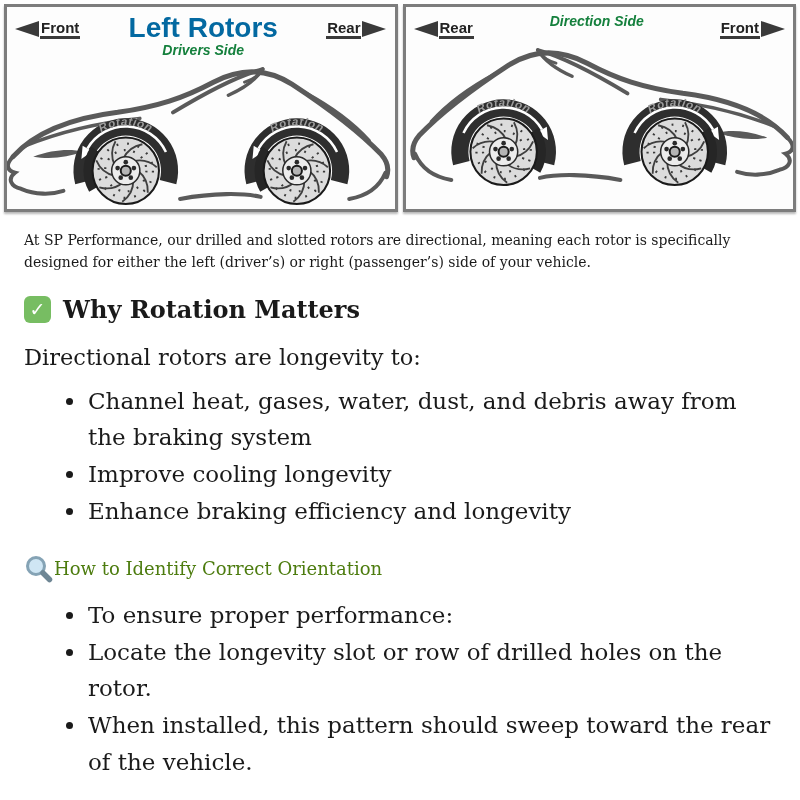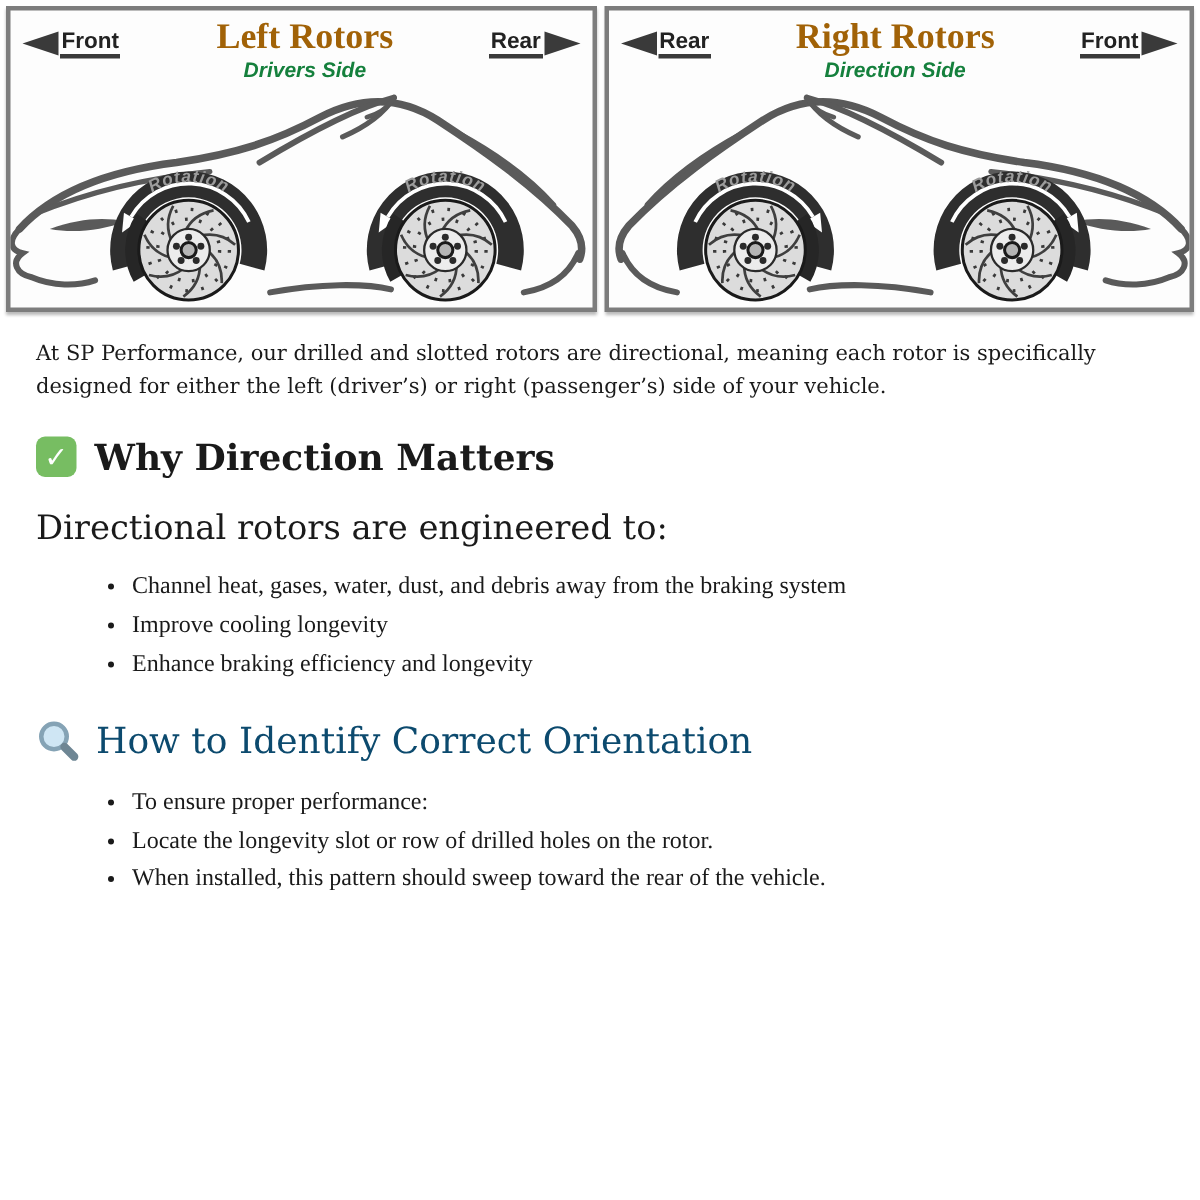--- a/index.html
+++ b/index.html
@@ -11,38 +11,38 @@
            box-shadow:0 2px 2px rgba(0,0,0,.28); }
   .panel-header { display:flex; justify-content:space-between; align-items:flex-start;
                   padding:7px 8px 0 8px;gap:36px; }
   .dir { display:flex; align-items:center; margin-top:5px; }
   .tri { width:0; height:0; border-top:8px solid transparent; border-bottom:8px solid transparent; }
   .tri-left  { border-right:24px solid #3a3a3a; margin-right:1px; }
   .tri-right { border-left:24px solid #3a3a3a; margin-left:1px; }
   .dir-label { font-family:"Liberation Sans", sans-serif; font-weight:bold; font-size:15px;
                color:#222; border-bottom:3px solid #3a3a3a; line-height:1.15; padding:0 1px; }
   .panel-titles { text-align:center; margin-top:-1px; }
-  .panel-title { font-family:Liberation Serif, serif; font-weight:bold; font-size:24px;
-                 line-height:1.05; color:#a16207; }
+  .panel-title { font-family:Liberation Sans, sans-serif; font-weight:bold; font-size:28px;
+                 line-height:1.05; color:#0369a1; }
   .panel-sub { font-family:"Liberation Sans", sans-serif; font-weight:bold; font-style:italic;
                font-size:14px; color:#15803d; }
   .car-svg { display:block; width:100%; height:auto; }
   .rot-text { font:italic bold 11.5px "Liberation Sans", sans-serif; fill:#9c9c9c; letter-spacing:.6px; }
 
   
   .content { padding:0 24px; }
   .intro { font-size:14px; line-height:1.58; margin:17px 0 0 0; max-width:748px; }
   .h1 { font-size:24px; font-weight:bold; margin:21px 0 0 0; display:flex; align-items:center; gap:12px; }
-  .h2 { font-size:24px; font-weight:normal; margin:24px 0 0 0; display:flex; align-items:center; gap:10px; color:#0c4a6e; }
+  .h2 { font-size:18px; font-weight:normal; margin:24px 0 0 0; display:flex; align-items:center; color:#4d7c0f; }
   .check-box { width:27px; height:27px; background:#77bd62; border-radius:6px; color:#fff;
                display:inline-flex; align-items:center; justify-content:center;
                font:bold 19px "DejaVu Sans", sans-serif; flex:0 0 auto; }
   .mag-icon { display:inline-flex; flex:0 0 auto; }
   .lead { font-size:22.5px; margin:20px 0 0 0; }
-  ul.blist { font-size:16px; line-height:1.6; margin:13px 0 0 0; padding-left:63px; max-width:760px;font-family:Liberation Serif, serif; }
+  ul.blist { font-size:23px; line-height:1.6; margin:13px 0 0 0; padding-left:63px; max-width:760px; }
   ul.blist li { margin:0; padding-left:1px; }
 </style>
 </head>
 <body>
 
 <svg style="position:absolute;width:0;height:0" aria-hidden="true">
   <defs>
     <g id="wheel-art">
 
       <path d="M -50.2 13.5 A 52 52 0 1 1 50.2 13.5 L 33.8 9.1 A 35 35 0 1 0 -33.8 9.1 Z" fill="#2e2e2e"></path>
@@ -134,21 +134,20 @@
     </svg>
   </div>
 
   <div class="panel">
     <div class="panel-header">
       <div class="dir">
         <span class="tri tri-left"></span>
         <span class="dir-label">Rear</span>
       </div>
       <div class="panel-titles">
-        <div class="panel-title">Right Rotors</div>
         <div class="panel-sub">Direction Side</div>
       </div>
       <div class="dir">
         <span class="dir-label">Front</span>
         <span class="tri tri-right"></span>
       </div>
     </div>
     <svg class="car-svg" viewBox="0 0 385 150">
       <use href="#car-art" transform="translate(385,0) scale(-1,1)"></use>
       <path id="rt1" d="M 54.7 96.6 A 45 45 0 0 1 139.3 96.6" fill="none"></path>
@@ -164,24 +163,24 @@
 </div>
 
 <div class="content">
 
   <p class="intro">At SP Performance, our drilled and slotted rotors are directional, meaning each rotor is specifically designed for either the left (driver’s) or right (passenger’s) side of your vehicle.</p>
 
   <div class="h1">
     <span class="check-box">
       <span>✓</span>
     </span>
-    <span>Why Direction Matters</span>
-  </div>
-
-  <p class="lead">Directional rotors are engineered to:</p>
+    <span>Why Rotation Matters</span>
+  </div>
+
+  <p class="lead">Directional rotors are longevity to:</p>
 
   <ul class="blist">
     <li>Channel heat, gases, water, dust, and debris away from the braking system</li>
     <li>Improve cooling longevity</li>
     <li>Enhance braking efficiency and longevity</li>
   </ul>
 
   <div class="h2">
     <span class="mag-icon">
       <svg width="30" height="30" viewBox="0 0 30 30">

